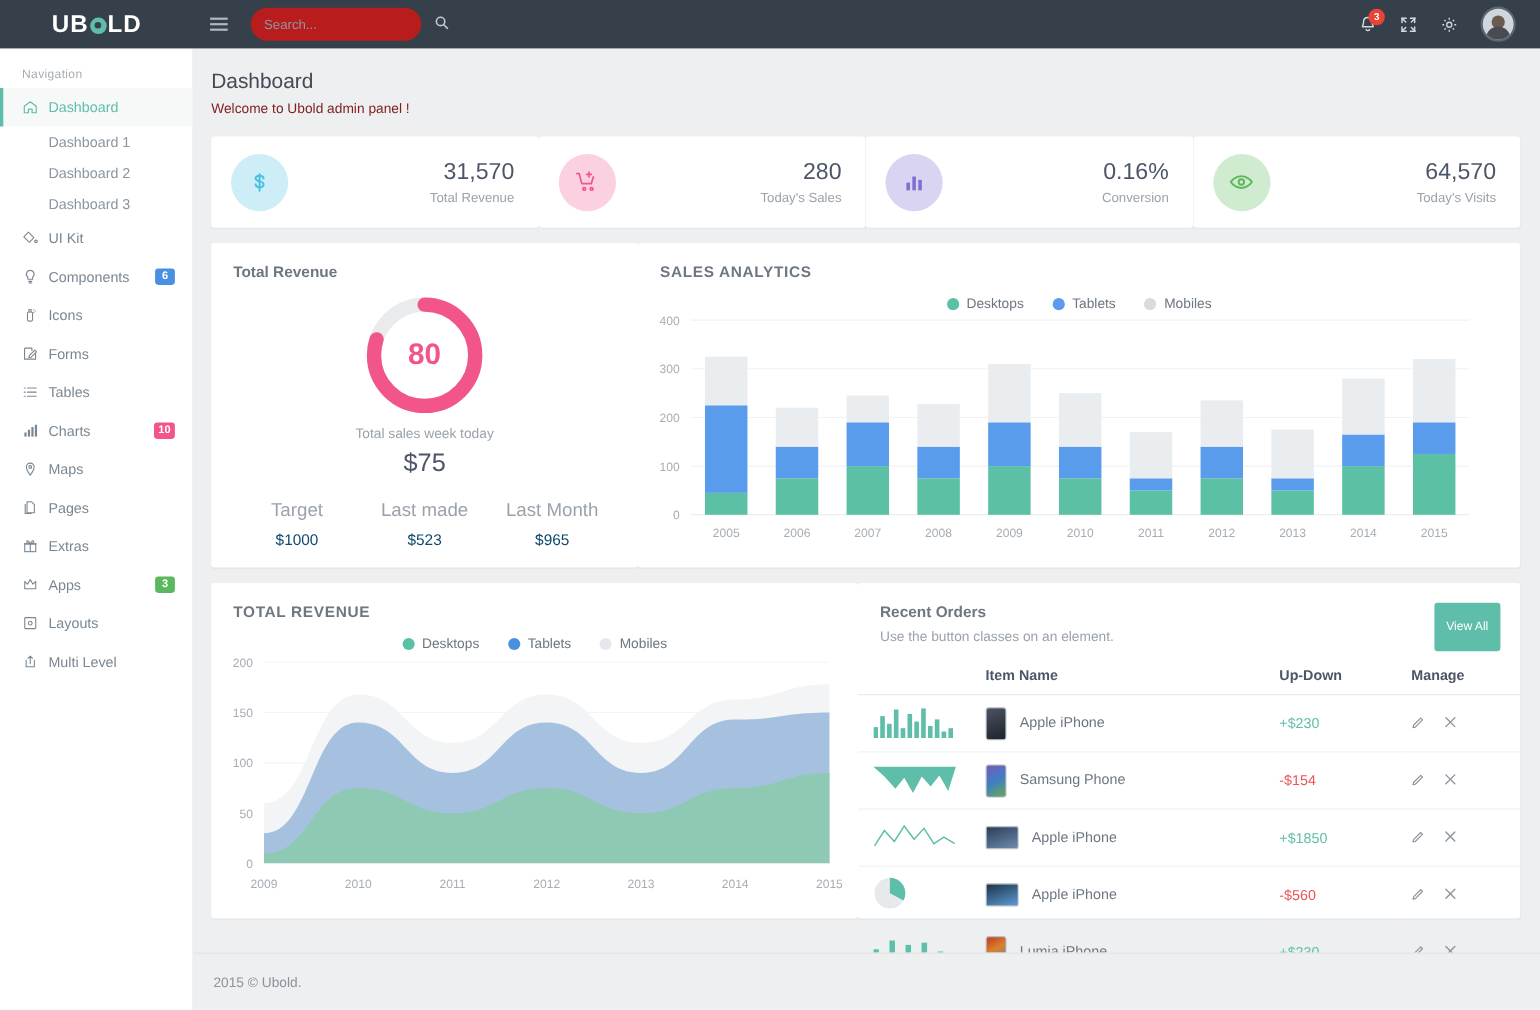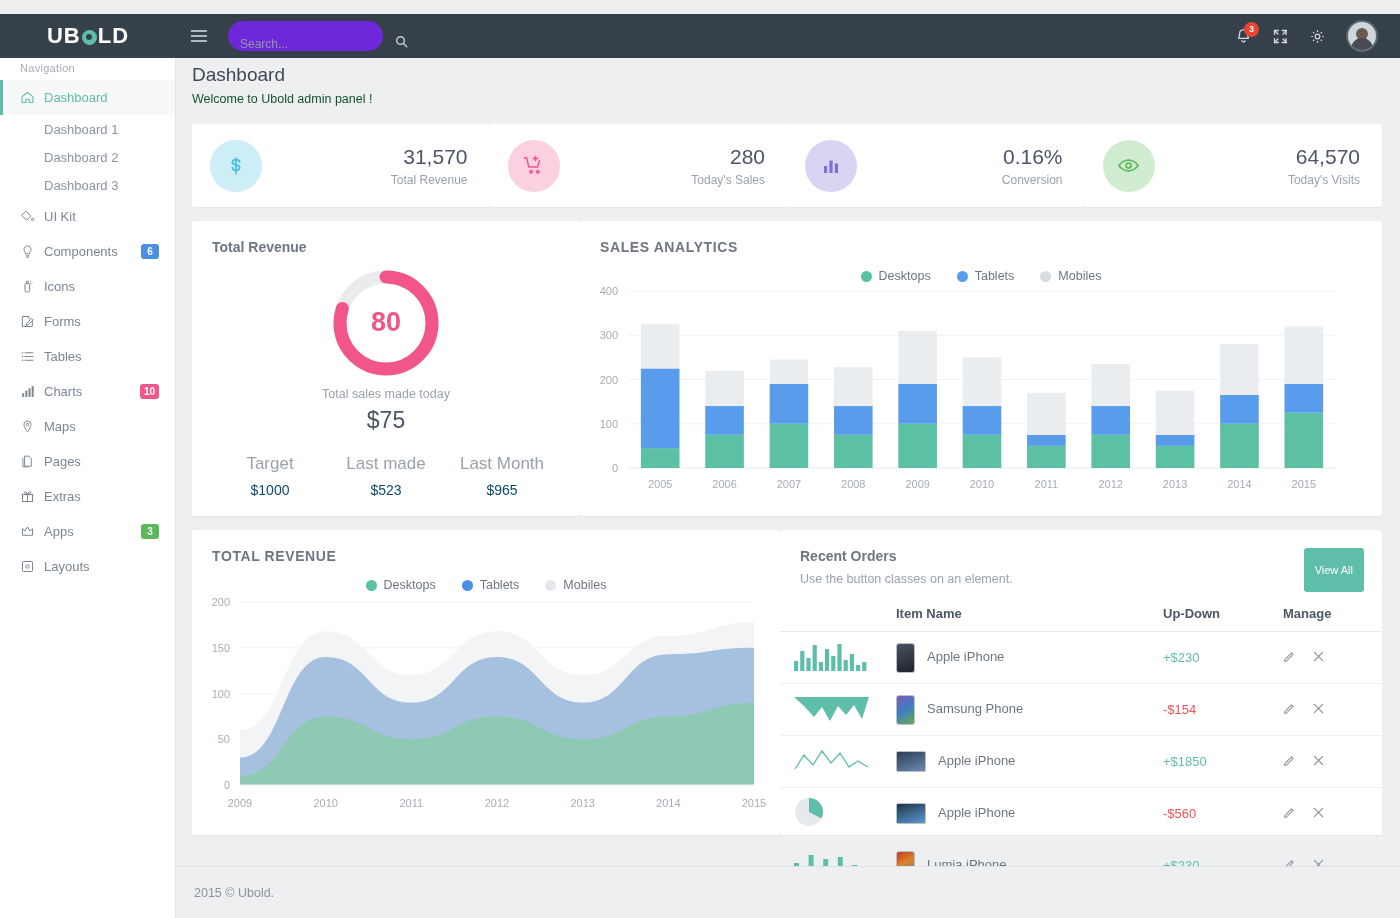--- a/index.html
+++ b/index.html
@@ -6,21 +6,21 @@
   html, body { width: 1400px; height: 918px; overflow: hidden; }
   body {
     font-family: "Liberation Sans", sans-serif;
     background: #edeff1;
     color: #4c5667;
     font-size: 13px;
   }
 
   
   #topbar {
-    position: absolute; top: 14px; left: 0; width: 1400px; height: 44px;
+    position: absolute; top: 0; left: 0; width: 1400px; height: 44px;
     background: #36404a; display: flex; align-items: center; z-index: 20;
   }
   #logo-box {
     width: 176px; height: 44px; display: flex; align-items: center;
     justify-content: center;
   }
   .logo-text {
     font-size: 22px; font-weight: bold; color: #ffffff; letter-spacing: 1px;
     display: flex; align-items: center;
   }
@@ -32,22 +32,22 @@
     content: ""; position: absolute; left: 4.5px; top: 4.5px;
     width: 6px; height: 6px; border-radius: 50%; background: #36404a;
   }
   #hamburger {
     width: 34px; height: 44px; display: flex; flex-direction: column;
     align-items: center; justify-content: center; gap: 3px; cursor: pointer;
     margin-left: 6px;
   }
   #hamburger span { display: block; width: 16px; height: 2px; background: #b0b8c0; }
   #search-wrap {
-    margin-left: 12px; width: 155px; height: 30px; background: #6d28d9;
-    border-radius: 15px; display: flex; align-items: flex-end; padding: 0 12px;
+    margin-left: 12px; width: 155px; height: 30px; background: #b91c1c;
+    border-radius: 15px; display: flex; align-items: center; padding: 0 12px;
   }
   #search-input {
     flex: 1; background: transparent; border: none; outline: none;
     color: #c2c9d1; font-size: 12px; font-family: "Liberation Sans", sans-serif;
   }
   #search-input::placeholder { color: #8e98a3; }
   #topbar-right {
     margin-left: auto; display: flex; align-items: center; gap: 20px;
     padding-right: 22px;
   }
@@ -104,21 +104,21 @@
     align-items: center; justify-content: center; padding: 0 4px;
   }
 
   
   #content {
     position: absolute; top: 44px; left: 176px; width: 1224px; height: 874px;
     background: #edeff1; overflow: hidden;
   }
   #page-head { padding: 20px 18px 0 16px; }
   #page-title { font-size: 19px; color: #434a54; font-weight: normal; }
-  #page-sub { font-size: 12.5px; color: #14532d; margin-top: 6px; }
+  #page-sub { font-size: 12.5px; color: #7f1d1d; margin-top: 6px; }
 
   .row { display: flex; padding: 0 18px 0 16px; }
 
   
   #stats-row { margin-top: 18px; }
   .stat-card {
     flex: 1; background: #fff; border-radius: 3px; height: 83px;
     display: flex; align-items: center; padding: 0 22px 0 18px;
     box-shadow: 0 1px 1px rgba(0,0,0,.04);
   }
@@ -384,20 +384,29 @@
   <div class="nav-item">
     <span class="nav-icon">
       <svg width="15" height="15" viewBox="0 0 18 18" fill="none" stroke="#7a8793" stroke-width="1.2">
         <rect x="3" y="3" width="12" height="12" rx="1"></rect>
         <circle cx="9" cy="9" r="2"></circle>
       </svg>
     </span>
     <span class="nav-label">Layouts</span>
   </div>
 
+  <div class="nav-item">
+    <span class="nav-icon">
+      <svg width="15" height="15" viewBox="0 0 18 18" fill="none" stroke="#7a8793" stroke-width="1.2" stroke-linecap="round" stroke-linejoin="round">
+        <path d="M4.5 7.5v7h9v-7"></path>
+        <path d="M9 11V3M9 3L6.6 5.4M9 3l2.4 2.4"></path>
+      </svg>
+    </span>
+    <span class="nav-label">Multi Level</span>
+  </div>
 </div>
 
 <div id="content">
 
   <div id="page-head">
     <div id="page-title">Dashboard</div>
     <div id="page-sub">Welcome to Ubold admin panel !</div>
   </div>
 
   <div class="row" id="stats-row">
@@ -462,21 +471,21 @@
 
     <div class="card" id="donut-card">
       <div class="card-title">Total Revenue</div>
       <div id="donut-wrap">
         <svg width="112" height="112" viewBox="0 0 112 112">
           <circle cx="56" cy="56" r="46" fill="none" stroke="#e9ebed" stroke-width="13" stroke-linecap="round"></circle>
           <circle id="gauge-arc" cx="56" cy="56" r="46" fill="none" stroke="#f2558a" stroke-width="13" stroke-linecap="round" transform="rotate(-90 56 56)" stroke-dasharray="231.22121930420874 289.02652413026095"></circle>
         </svg>
       </div>
       <div id="donut-center">80</div>
-      <div id="donut-sub">Total sales made today</div>
+      <div id="donut-sub">Total sales week today</div>
       <div id="donut-amount">$75</div>
       <div id="donut-stats">
         <div class="dstat">
           <div class="dstat-label">Target</div>
           <div class="dstat-value">$1000</div>
         </div>
         <div class="dstat">
           <div class="dstat-label">Last made</div>
           <div class="dstat-value">$523</div>
         </div>

